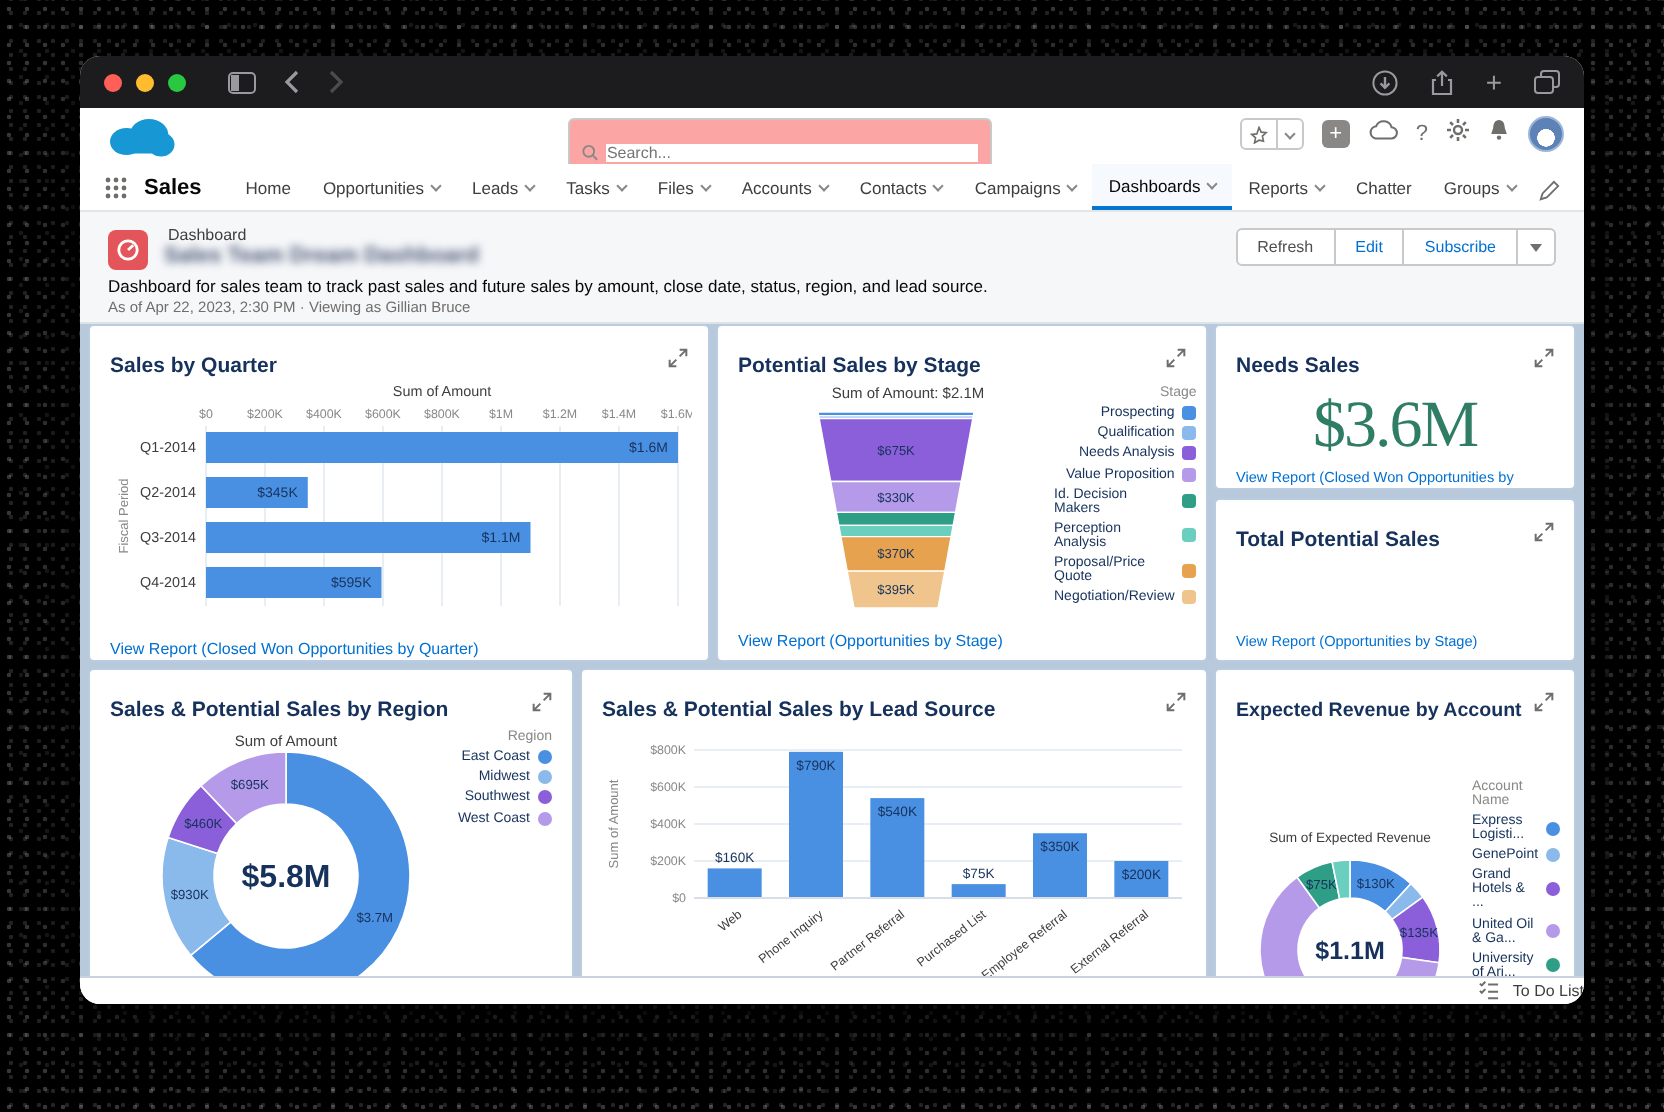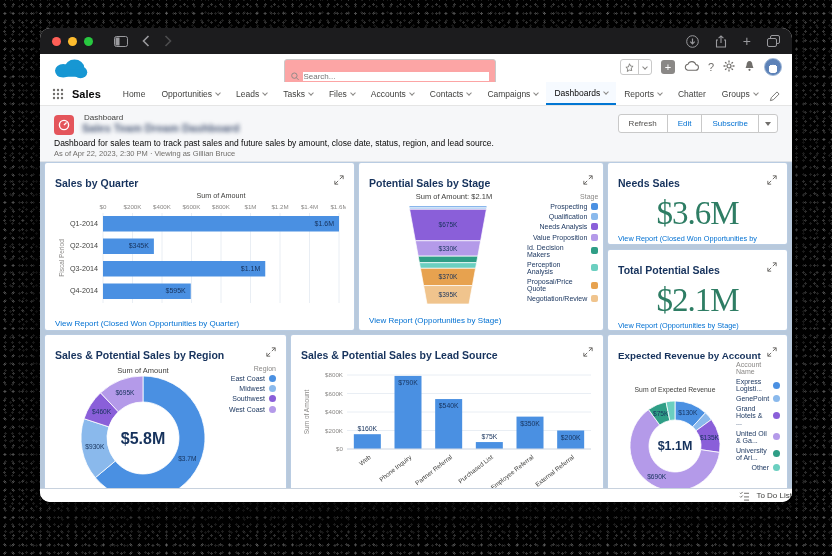--- a/index.html
+++ b/index.html
@@ -364,21 +364,20 @@
       <a class="view-report small">View Report (Closed Won Opportunities by Quarter)</a>
     </div>
 
     <div class="panel" style="left:567px; top:87px; width:181px; height:82px;">
       <div class="panel-head">
         <span class="panel-title">Total Potential Sales</span>
         <span class="expand"><svg width="10" height="10" viewBox="0 0 12 12">
               <path d="M7 1h4v4M11 1L7 5M5 11H1V7M1 11l4-4" fill="none" stroke="#706e6b" stroke-width="1.2"></path>
             </svg></span>
       </div>
-      <div class="metric">$2.1M</div>
       <a class="view-report small">View Report (Opportunities by Stage)</a>
     </div>
 
     <div class="panel" style="left:4px; top:172px; width:243px; height:175px;">
       <div class="panel-head">
         <span class="panel-title">Sales &amp; Potential Sales by Region</span>
         <span class="expand"><svg width="10" height="10" viewBox="0 0 12 12">
               <path d="M7 1h4v4M11 1L7 5M5 11H1V7M1 11l4-4" fill="none" stroke="#706e6b" stroke-width="1.2"></path>
             </svg></span>
       </div>
@@ -451,21 +450,21 @@
             <text x="229" y="64.625" font-size="6.8" fill="#16325c" text-anchor="middle">$350K</text>
             <text x="233" y="97" font-size="6.3" fill="#3e3e3c" text-anchor="end" transform="rotate(-38 233 97)">Employee Referral</text>
             <rect x="256.16666666666663" y="69.5" width="27" height="18.5" fill="#4a90e2"></rect>
             <text x="269.66666666666663" y="78.5" font-size="6.8" fill="#16325c" text-anchor="middle">$200K</text>
             <text x="273.66666666666663" y="97" font-size="6.3" fill="#3e3e3c" text-anchor="end" transform="rotate(-38 273.66666666666663 97)">External Referral</text>
             <line x1="46" y1="88" x2="290" y2="88" stroke="#d8dde6"></line>
             <text x="8" y="51" font-size="6.5" fill="#8a8886" text-anchor="middle" transform="rotate(-90 8 51)">Sum of Amount</text>
           </svg></div>
     </div>
 
-    <div class="panel" style="left:567px; top:172px; width:181px; height:175px;">
+    <div class="panel" style="left:567px; top:172px; width:181px; height:175px;gap:29px;">
       <div class="panel-head">
         <span class="panel-title" style="font-size:9.8px;">Expected Revenue by Account</span>
         <span class="expand"><svg width="10" height="10" viewBox="0 0 12 12">
               <path d="M7 1h4v4M11 1L7 5M5 11H1V7M1 11l4-4" fill="none" stroke="#706e6b" stroke-width="1.2"></path>
             </svg></span>
       </div>
       <div class="prow">
         <div class="chartbox"><svg width="118" height="150" viewBox="0 0 118 150">
               <text x="57" y="31" font-size="6.8" fill="#3e3e3c" text-anchor="middle">Sum of Expected Revenue</text>
               <path d="M57,40 A45,45 0 0 1 87.42787051233088,51.846648795561784 L74.5805474071245,65.84473041521348 A26,26 0 0 0 57,59 Z" fill="#4a90e2" stroke="#fff" stroke-width="0.8"></path>

